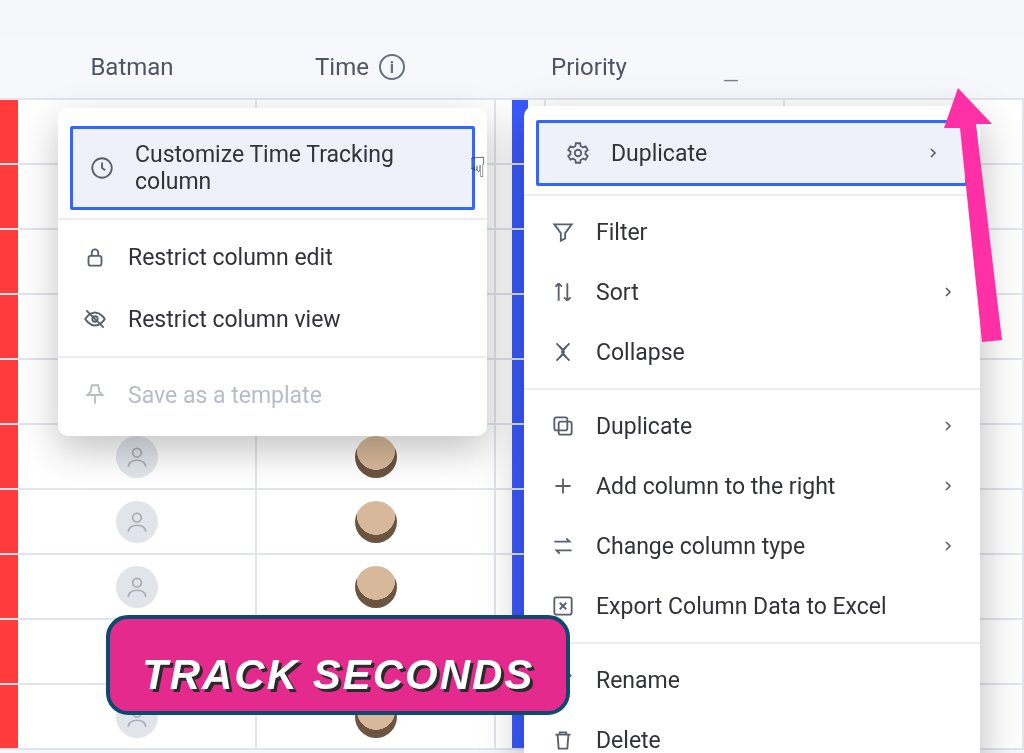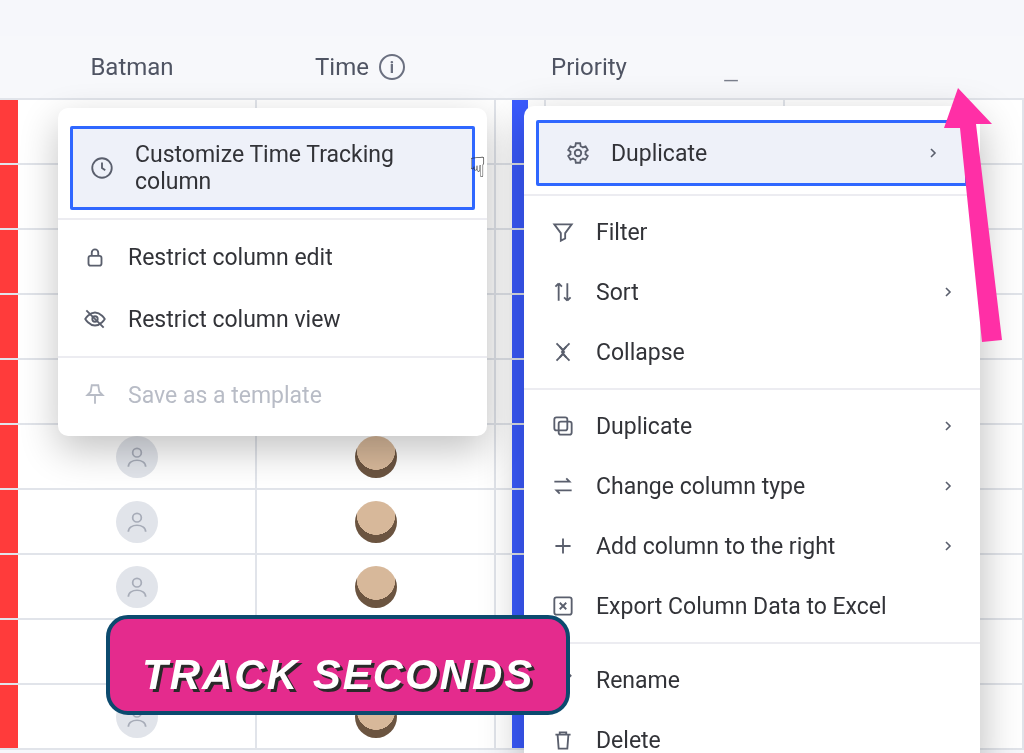--- a/index.html
+++ b/index.html
@@ -474,42 +474,42 @@
         </svg>
     </span>
     <span>Duplicate</span>
     <span class="chev"><svg viewBox="0 0 24 24">
           <path d="M9 6l6 6-6 6"></path>
         </svg></span>
   </div>
   <div class="menu-item">
     <span class="mi-ic">
       <svg viewBox="0 0 24 24">
+          <path d="M12 5v14M5 12h14"></path>
+        </svg>
+    </span>
+    <span>Add column to the right</span>
+    <span class="chev"><svg viewBox="0 0 24 24">
+          <path d="M9 6l6 6-6 6"></path>
+        </svg></span>
+  </div>
+  <div class="menu-item">
+    <span class="mi-ic">
+      <svg viewBox="0 0 24 24">
           <path d="M4 8h14l-3-3M20 16H6l3 3"></path>
         </svg>
     </span>
     <span>Change column type</span>
     <span class="chev"><svg viewBox="0 0 24 24">
           <path d="M9 6l6 6-6 6"></path>
         </svg></span>
   </div>
   <div class="menu-item">
     <span class="mi-ic">
       <svg viewBox="0 0 24 24">
-          <path d="M12 5v14M5 12h14"></path>
-        </svg>
-    </span>
-    <span>Add column to the right</span>
-    <span class="chev"><svg viewBox="0 0 24 24">
-          <path d="M9 6l6 6-6 6"></path>
-        </svg></span>
-  </div>
-  <div class="menu-item">
-    <span class="mi-ic">
-      <svg viewBox="0 0 24 24">
           <rect x="4" y="4" width="16" height="16" rx="2"></rect>
           <path d="M9 9l6 6M15 9l-6 6"></path>
         </svg>
     </span>
     <span>Export Column Data to Excel</span>
   </div>
   <div class="menu-sep"></div>
   <div class="menu-item">
     <span class="mi-ic">
       <svg viewBox="0 0 24 24">

